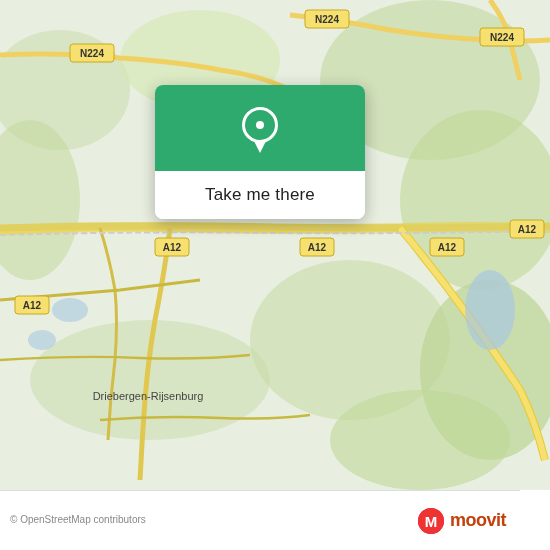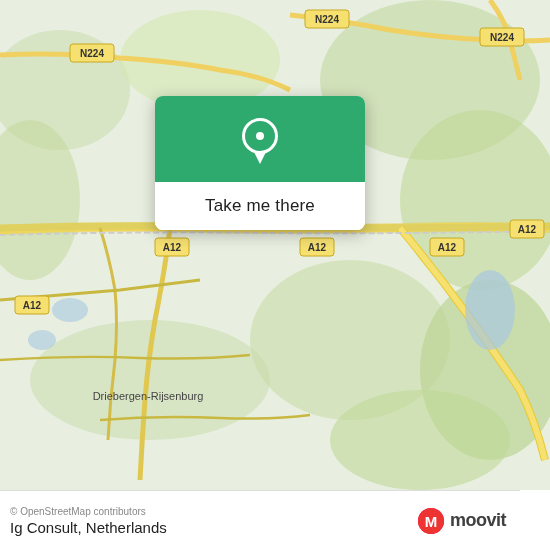--- a/index.html
+++ b/index.html
@@ -25,21 +25,21 @@
     #map-svg {
       width: 100%;
       height: 100%;
       position: absolute;
       top: 0; left: 0;
     }
 
     
     #popup-card {
       position: absolute;
-      top: 96px;
+      top: 85px;
       left: 155px;
       width: 210px;
       background: white;
       border-radius: 8px;
       box-shadow: 0 4px 16px rgba(0,0,0,0.28);
       display: flex;
       flex-direction: column;
       align-items: center;
       overflow: hidden;
       z-index: 10;
@@ -137,21 +137,21 @@
     }
 
     #moovit-icon {
       width: 28px;
       height: 28px;
     }
 
     #moovit-text {
       font-size: 18px;
       font-weight: bold;
-      color: #404040;
+      color: #c2410c;
       letter-spacing: -0.5px;
     }
   </style>
 </head>
 <body>
 
 <div id="app">
 
   <div id="map-container">
 
@@ -233,21 +233,20 @@
         </div>
       </div>
       <button id="take-me-there-btn">Take me there</button>
     </div>
 
   </div>
 
   <div id="bottom-bar">
     <div id="bottom-left">
       <span id="copyright-text">© OpenStreetMap contributors</span>
-      <span id="location-name">Ig Consult, Netherlands</span>
     </div>
 
     <div id="moovit-logo">
 
       <svg id="moovit-icon" viewBox="0 0 28 28" xmlns="http://www.w3.org/2000/svg">
         <circle cx="14" cy="14" r="13" fill="#f04"></circle>
         <circle cx="14" cy="14" r="13" fill="#ee3333"></circle>
 
         <text x="14" y="20" text-anchor="middle" font-size="15" font-weight="bold" fill="white" font-family="Arial">M</text>
 

